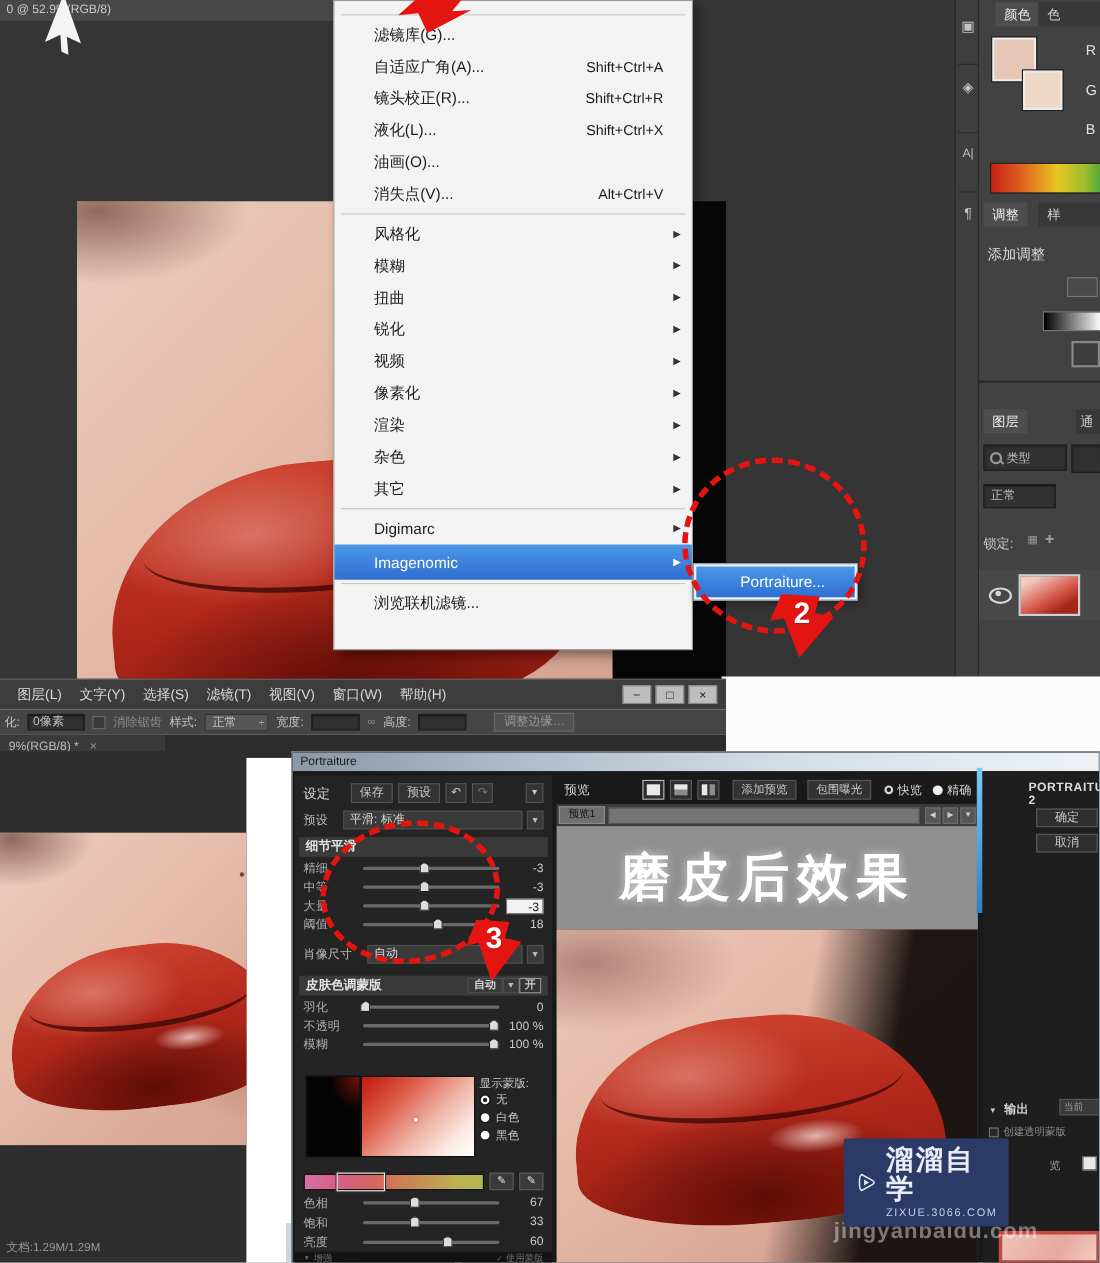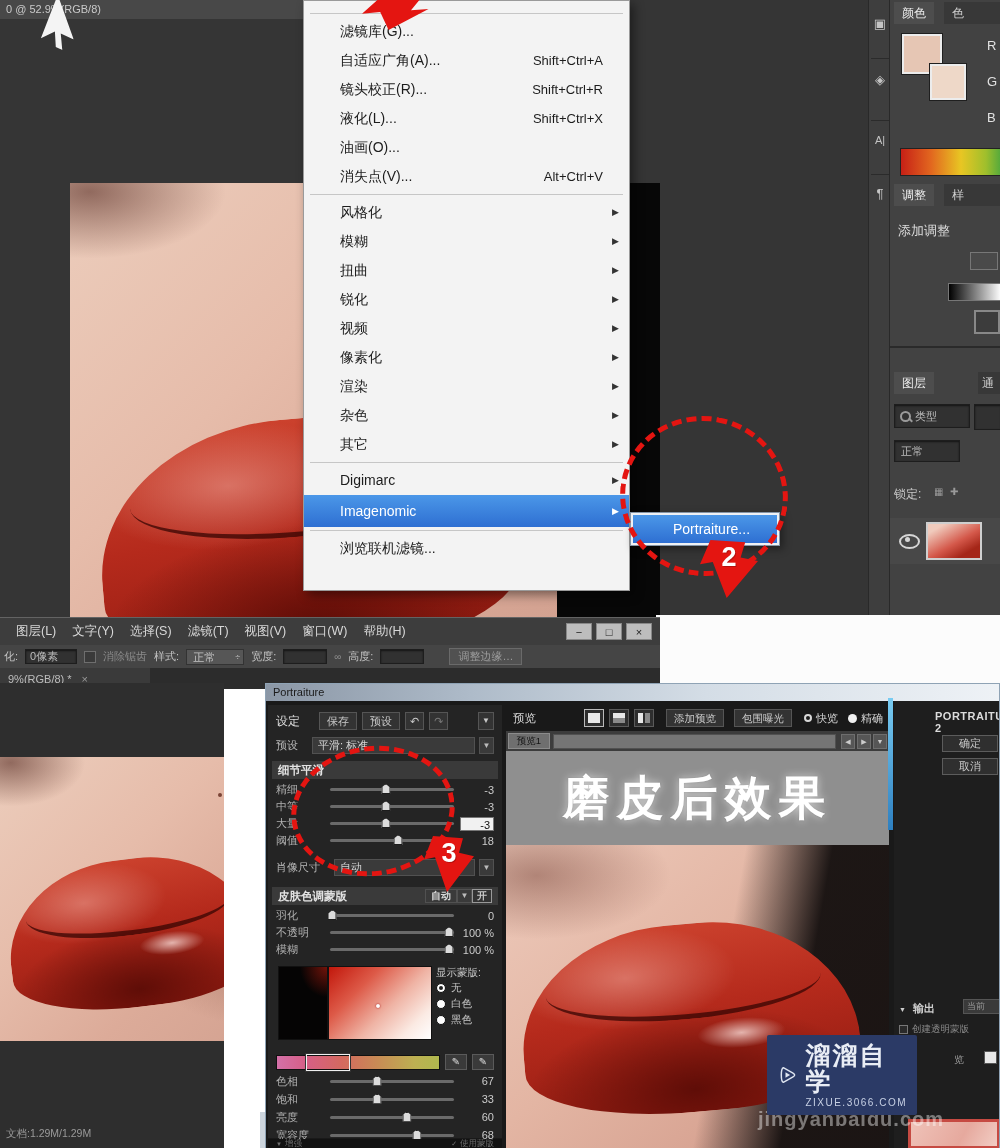--- a/index.html
+++ b/index.html
@@ -70,21 +70,21 @@
   .preset-row{height:22px;display:flex;align-items:center;gap:4px;font-size:11px;color:#b9b9b9;}
   .ddown{background:#3a3a3a;border:1px solid #515151;color:#d6d6d6;font-size:11px;height:17px;line-height:15px;padding:0 5px;box-sizing:border-box;}
   .darr{width:15px;text-align:center;background:#3a3a3a;border:1px solid #515151;color:#bbb;font-size:8px;height:17px;line-height:15px;box-sizing:border-box;}
   .sec-head{height:18px;background:#3a3a3a;color:#e3e3e3;font-size:11.5px;font-weight:bold;line-height:18px;padding:0 6px;margin:5px -4px 2px -4px;display:flex;align-items:center;}
   .srow{height:17px;display:flex;align-items:center;font-size:11px;color:#b0b0b0;}
   .srow .lab{width:48px;}
   .track{flex:1;height:3px;background:#6a6a6a;border-radius:2px;position:relative;margin:0 6px;}
   .thumb{position:absolute;top:-4px;width:9px;height:10px;background:#dcdcdc;border:1px solid #1c1c1c;box-sizing:border-box;clip-path:polygon(50% 0,100% 38%,100% 100%,0 100%,0 38%);transform:translateX(-50%);}
   .val{width:34px;text-align:right;color:#cbcbcb;}
   .val.boxed{background:#f1f1f1;color:#111;border:1px solid #777;height:14px;line-height:14px;padding-right:3px;box-sizing:border-box;}
-  .picker{position:relative;height:84px;margin-top:8px;}
+  .picker{position:relative;height:84px;margin-top:20px;}
   .pick-dark{position:absolute;left:2px;top:0;width:48px;height:72px;background:radial-gradient(80% 60% at 100% 0%,rgba(160,25,12,.7),transparent 70%),#050404;border:1px solid #111;}
   .pick-main{position:absolute;left:52px;top:0;width:102px;height:72px;border:1px solid #111;background:linear-gradient(135deg,#c2170b 0%,#dd5a48 30%,#eda success 0,#efb3a4 58%,#fbeae3 82%,#fff 100%);}
   .pick-dot{position:absolute;left:46%;top:52%;width:4px;height:4px;border-radius:50%;background:#fff;box-shadow:0 0 2px #900;}
   .radio-col{position:absolute;left:160px;top:0;font-size:10.5px;color:#c6c6c6;}
   .rrow{display:flex;align-items:center;height:16px;gap:5px;}
   .rdot{width:10px;height:10px;border-radius:50%;border:1px solid #111;background:#fff;box-sizing:border-box;}
   .rdot.sel{background:#fff;box-shadow:inset 0 0 0 2px #fff, inset 0 0 0 5px #222;}
   .rdot.un{background:#fdfdfd;}
   .hue-row{height:20px;display:flex;align-items:center;gap:5px;margin-top:2px;}
   .hue{flex:1;height:13px;background:linear-gradient(90deg,#d470a8,#d65f86 18%,#d4695f 40%,#c88b55 62%,#bdb052 85%,#b0b84e);border:1px solid #111;position:relative;}
@@ -157,21 +157,21 @@
       <span class="tsi" style="top:16px;">▣</span>
       <span class="tsi" style="top:72px;">◈</span>
       <span class="tsi" style="top:134px;font-size:11px;">A|</span>
       <span class="tsi" style="top:186px;">¶</span>
       <span class="tsep" style="top:58px;"></span>
       <span class="tsep" style="top:120px;"></span>
       <span class="tsep" style="top:174px;"></span>
     </div>
 
     <div class="abs side-panel">
-      <div class="ptab active" style="left:4px;top:2px;">颜色</div>
+      <div class="ptab active" style="left:15px;top:2px;">颜色</div>
       <div class="ptab" style="left:54px;top:2px;width:56px;">色</div>
       <div class="swatch" style="left:12px;top:34px;width:40px;height:40px;background:#e6c6b4;"></div>
       <div class="swatch" style="left:40px;top:64px;width:36px;height:36px;background:#eed8c8;"></div>
       <div class="rgb" style="left:97px;top:38px;">R</div>
       <div class="rgb" style="left:97px;top:74px;">G</div>
       <div class="rgb" style="left:97px;top:110px;">B</div>
       <div class="spectrum" style="left:10px;top:148px;width:100px;height:26px;"></div>
 
       <div class="ptab active" style="left:4px;top:184px;">调整</div>
       <div class="ptab" style="left:54px;top:184px;width:56px;">样</div>

